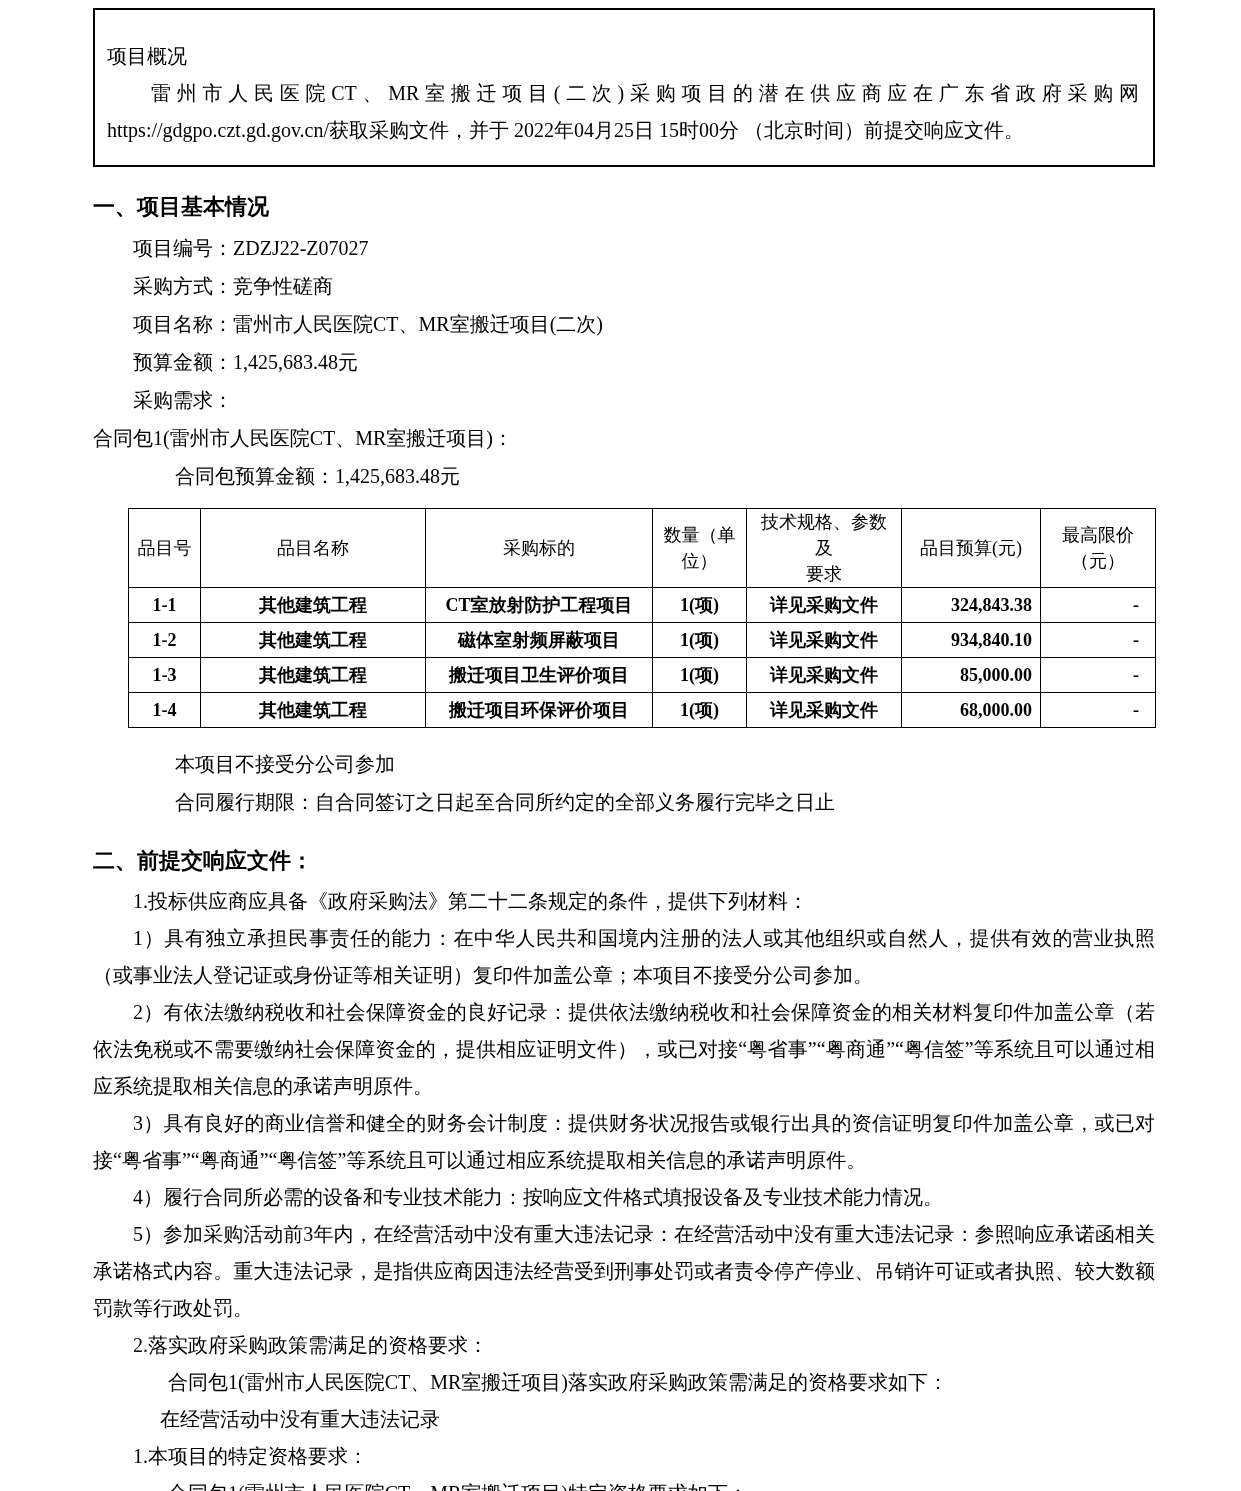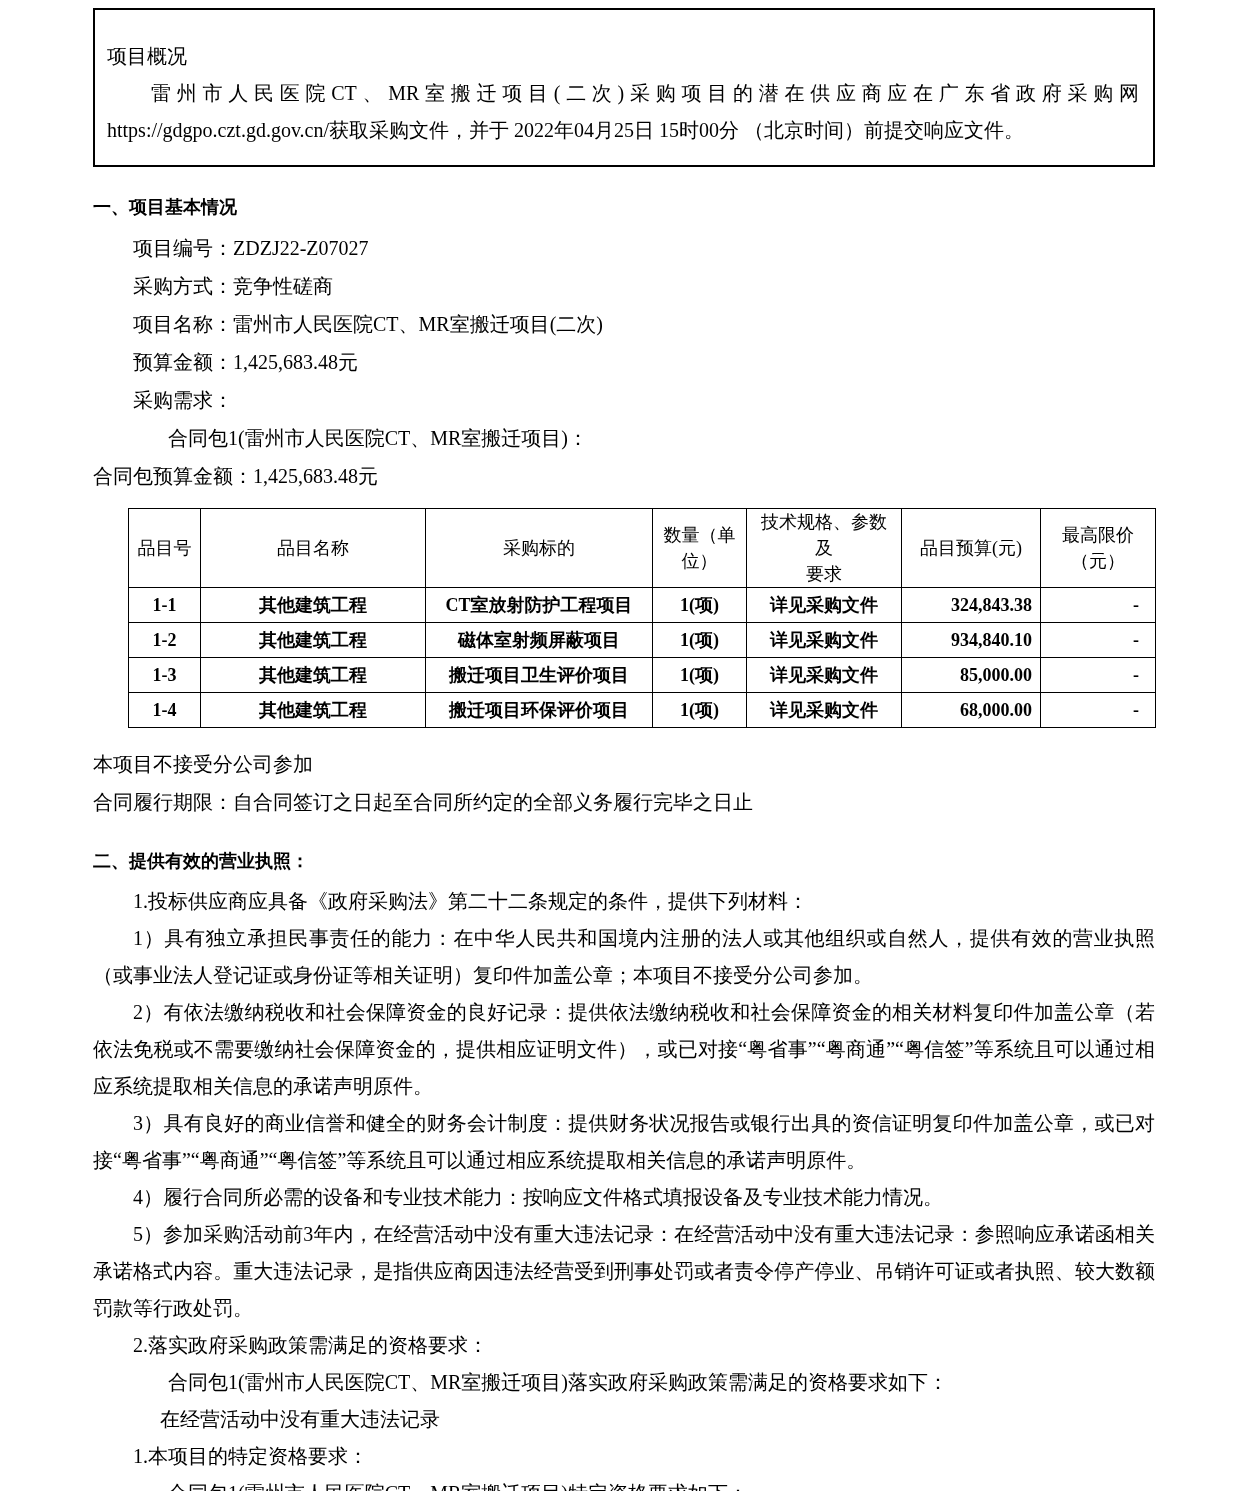--- a/index.html
+++ b/index.html
@@ -17,27 +17,27 @@
   }
   .overview-box {
     box-sizing: border-box;
     border: 2px solid #000;
     padding: 28px 14px 16px 12px;
   }
   .overview-title { line-height: 37px; }
   .overview-body  { line-height: 37px; text-indent: 2.2em; text-align: justify; margin: 0; }
 
   h2.sec {
-    font-size: 18px; font-weight: bold;
+    font-size: 22px; font-weight: bold;
     margin: 24px 0 6px 0; line-height: 32px;
   }
   .line  { line-height: 38px; }
   .ind-1 { margin-left: 40px; }
-  .ind-2 { margin-left: 75px; }
-  .ind-3 { }
+  .ind-2 { }
+  .ind-3 { margin-left: 82px; }
 
   table.items {
     border-collapse: collapse;
     margin: 13px 0 0 35px;
     table-layout: fixed;
     width: 1027px;
     font-size: 18px;
   }
   table.items th, table.items td {
     border: 1px solid #000;
@@ -151,21 +151,21 @@
         <td class="dash">-</td>
       </tr>
     </tbody>
   </table>
 
   <div class="notes">
     <div class="line ind-3">本项目不接受分公司参加</div>
     <div class="line ind-3">合同履行期限：自合同签订之日起至合同所约定的全部义务履行完毕之日止</div>
   </div>
 
-  <h2 class="sec">二、提供有效的营业执照：</h2>
+  <h2 class="sec">二、前提交响应文件：</h2>
 
   <div class="quals">
     <p class="para">1.投标供应商应具备《政府采购法》第二十二条规定的条件，提供下列材料：</p>
     <p class="para">1）具有独立承担民事责任的能力：在中华人民共和国境内注册的法人或其他组织或自然人，提供有效的营业执照（或事业法人登记证或身份证等相关证明）复印件加盖公章；本项目不接受分公司参加。</p>
     <p class="para">2）有依法缴纳税收和社会保障资金的良好记录：提供依法缴纳税收和社会保障资金的相关材料复印件加盖公章（若依法免税或不需要缴纳社会保障资金的，提供相应证明文件），或已对接“粤省事”“粤商通”“粤信签”等系统且可以通过相应系统提取相关信息的承诺声明原件。</p>
     <p class="para">3）具有良好的商业信誉和健全的财务会计制度：提供财务状况报告或银行出具的资信证明复印件加盖公章，或已对接“粤省事”“粤商通”“粤信签”等系统且可以通过相应系统提取相关信息的承诺声明原件。</p>
     <p class="para">4）履行合同所必需的设备和专业技术能力：按响应文件格式填报设备及专业技术能力情况。</p>
     <p class="para">5）参加采购活动前3年内，在经营活动中没有重大违法记录：在经营活动中没有重大违法记录：参照响应承诺函相关承诺格式内容。重大违法记录，是指供应商因违法经营受到刑事处罚或者责令停产停业、吊销许可证或者执照、较大数额罚款等行政处罚。</p>
     <p class="para">2.落实政府采购政策需满足的资格要求：</p>
     <p class="para-pkg">合同包1(雷州市人民医院CT、MR室搬迁项目)落实政府采购政策需满足的资格要求如下：</p>

